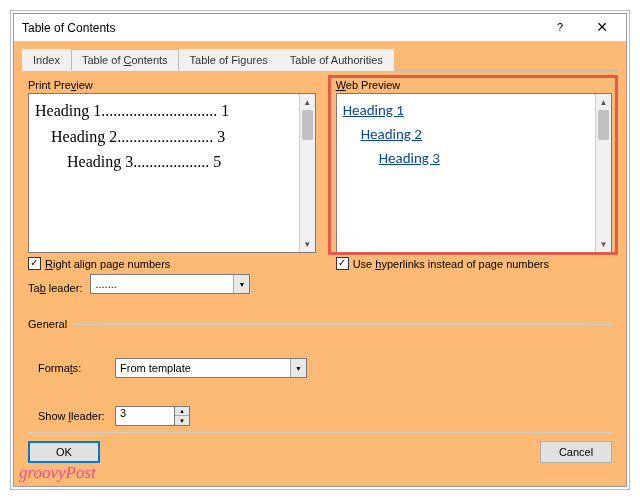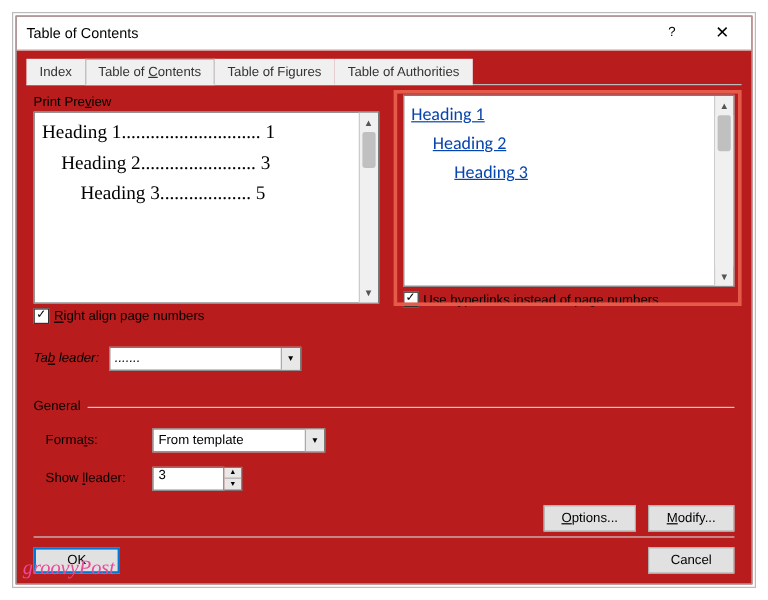--- a/index.html
+++ b/index.html
@@ -15,21 +15,21 @@
     width: 620px;
     height: 480px;
     margin: 0 auto;
     border: 1px solid #bbb;
     background: #fff;
     position: relative;
   }
   .dialog {
     position: absolute;
     left: 2px; top: 2px; right: 2px; bottom: 2px;
-    background: #b91c1c;
+    background: #fdba74;
     border: 1px solid #999;
   }
   .titlebar {
     height: 28px;
     background: #fff;
     border-bottom: 1px solid #ccc;
     display: flex;
     align-items: center;
     padding: 0 8px;
     position: relative;
@@ -95,33 +95,33 @@
   }
   .vscroll .track { flex:1; background:#f0f0f0; position:relative;}
   .vscroll .thumb { position:absolute; left:2px; right:2px; top:0; height:30px; background:#c0c0c0; border-radius:2px;}
   .chkrow { display:flex; align-items:center; gap:4px; margin-top:4px; }
   .chk {
     width:13px; height:13px; border:1px solid #333; background:#fff;
     display:inline-flex; align-items:center; justify-content:center;
     font-size:10px; line-height:1;
   }
   .chk.checked::after { content:"✓"; position:relative; top:-1px;}
-  .leader-row { display:flex; align-items:center; gap:8px; margin-top:19px;font-style:italic;}
+  .leader-row { display:flex; align-items:flex-end; gap:8px; margin-top:4px;}
   .combo {
     background:#fff; border:1px solid #7a7a7a; height:20px;
     display:flex; align-items:center;
   }
   .combo .val { flex:1; padding:0 4px; font-size:11px;}
   .combo .btn { width:16px; height:100%; border-left:1px solid #aaa; display:flex;align-items:center;justify-content:center; font-size:7px; background:#e8e8e8;}
   .section-label { font-size:11px; margin-top:14px;}
   .rule {
     flex:1; border:none; border-top:1px solid #ccc; margin:0 0 0 6px;
   }
   .general-row { display:flex; align-items:center; gap:0; }
-  .formrow { display:flex; align-items:center; gap:19px; margin-top:8px; margin-left:10px;}
+  .formrow { display:flex; align-items:center; gap:7px; margin-top:24px; margin-left:10px;}
   .formrow label { width:70px;}
   .spinner { display:flex; }
   .spinner .input { width:60px; background:#fff; border:1px solid #7a7a7a; height:20px; padding:0 4px;}
   .spinner .btns { display:flex; flex-direction:column; border:1px solid #7a7a7a; border-left:none;}
   .spinner .btns div { width:14px; height:9px; font-size:6px; display:flex;align-items:center;justify-content:center; background:#e8e8e8; border-bottom:1px solid #aaa;}
   .spinner .btns div:last-child{border-bottom:none;}
   .right-highlight {
     position:absolute;
     border: 3px solid #e55b4a;
     pointer-events:none;
@@ -188,20 +188,21 @@
         <div class="leader-row">
           <label><span>Ta</span><span class="u">b</span><span> leader:</span></label>
           <div class="combo" style="width:160px">
             <div class="val">.......</div>
             <div class="btn">▼</div>
           </div>
         </div>
       </div>
 
       <div class="pane" style="flex:0.98; position:relative;">
+        <div class="pane-label"><span class="u">W</span><span>eb Preview</span></div>
         <div class="preview">
           <div class="preview-content">
             <div class="web-line"><a>Heading 1</a></div>
             <div class="web-line" style="padding-left:18px"><a>Heading 2</a></div>
             <div class="web-line" style="padding-left:36px"><a>Heading 3</a></div>
           </div>
           <div class="vscroll">
             <div class="arrow">▲</div>
             <div class="track">
                   <div class="thumb"></div>
@@ -216,44 +217,36 @@
         <div class="right-highlight" style="left:-8px; top:-4px; right:-6px; height:180px;"></div>
       </div>
     </div>
 
     <div class="general-row" style="margin-top:20px;">
       <span class="section-label" style="margin-top:0;text-align:center;">General</span>
       <hr class="rule">
     </div>
     <div class="formrow">
       <label><span>Forma</span><span class="u">t</span><span>s:</span></label>
-      <div class="combo" style="width:144px">
+      <div class="combo" style="width:192px">
         <div class="val">From template</div>
         <div class="btn">▼</div>
       </div>
     </div>
     <div class="formrow">
       <label><span>Show </span><span class="u">l</span><span>leader:</span></label>
       <div class="spinner">
         <div class="input">3</div>
         <div class="btns">
               <div>▲</div>
               <div>▼</div>
             </div>
       </div>
     </div>
 
-    <div class="btnrow">
-      <div class="winbtn">
-            <span><span class="u">O</span><span>ptions...</span></span>
-          </div>
-      <div class="winbtn">
-            <span><span class="u">M</span><span>odify...</span></span>
-          </div>
-    </div>
 
     <div class="btnrow2">
       <div class="winbtn primary">
             <span>OK</span>
           </div>
       <div class="winbtn">
             <span>Cancel</span>
           </div>
     </div>
   </div>

